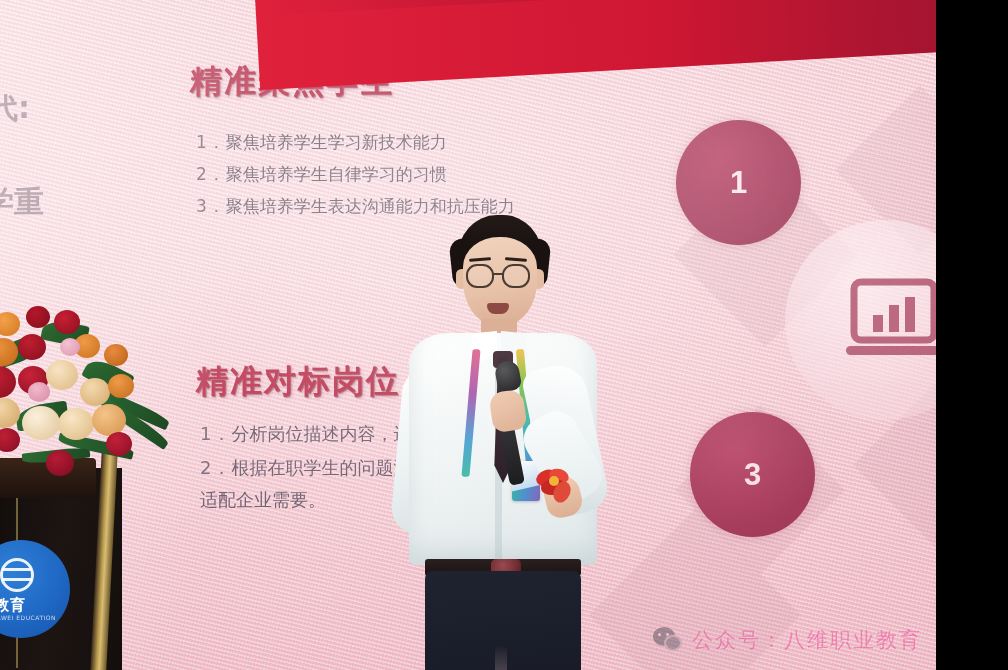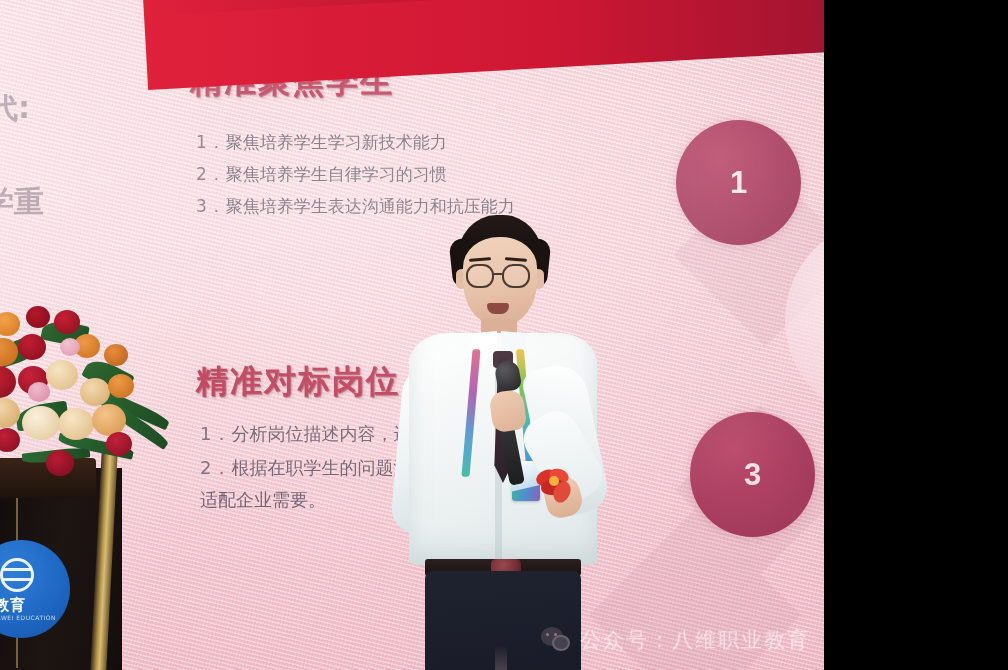--- a/index.html
+++ b/index.html
@@ -5,21 +5,21 @@
   * { margin:0; padding:0; box-sizing:border-box; }
   html, body {
     width:1008px; height:670px;
     overflow:hidden;
     background:#000;
     font-family:"Liberation Sans", sans-serif;
   }
 
   #stage {
     position:relative;
-    width:824px; height:670px;
+    width:936px; height:670px;
     overflow:hidden;
   }
 
   
   .screen-base {
     position:absolute; inset:0;
     background:
       radial-gradient(120% 90% at 30% 35%, #fbe3e6 0%, #f7d5da 38%, #f3c9d0 68%, #eebcc6 100%);
   }
   
@@ -350,21 +350,21 @@
   .wechat-big {
     position:absolute; left:0; top:0; width:22px; height:19px;
     background:#5c5560; border-radius:50%;
   }
   .wechat-small {
     position:absolute; left:11px; top:8px; width:18px; height:16px;
     background:#6b6470; border-radius:50%; border:2px solid rgba(244,206,216,.55);
   }
   .wm-dot { position:absolute; width:3px; height:3px; background:#f2ced8; border-radius:50%; }
   .watermark-text {
-    color:#ffffff;
+    color:#ec4899;
     font-family:Liberation Sans, sans-serif;
     font-size:21px;
     letter-spacing:2px;
     text-shadow:0 1px 2px rgba(255,255,255,.25);
   }
 
   
   .soft { filter:blur(.35px); }
 </style>
 </head>

